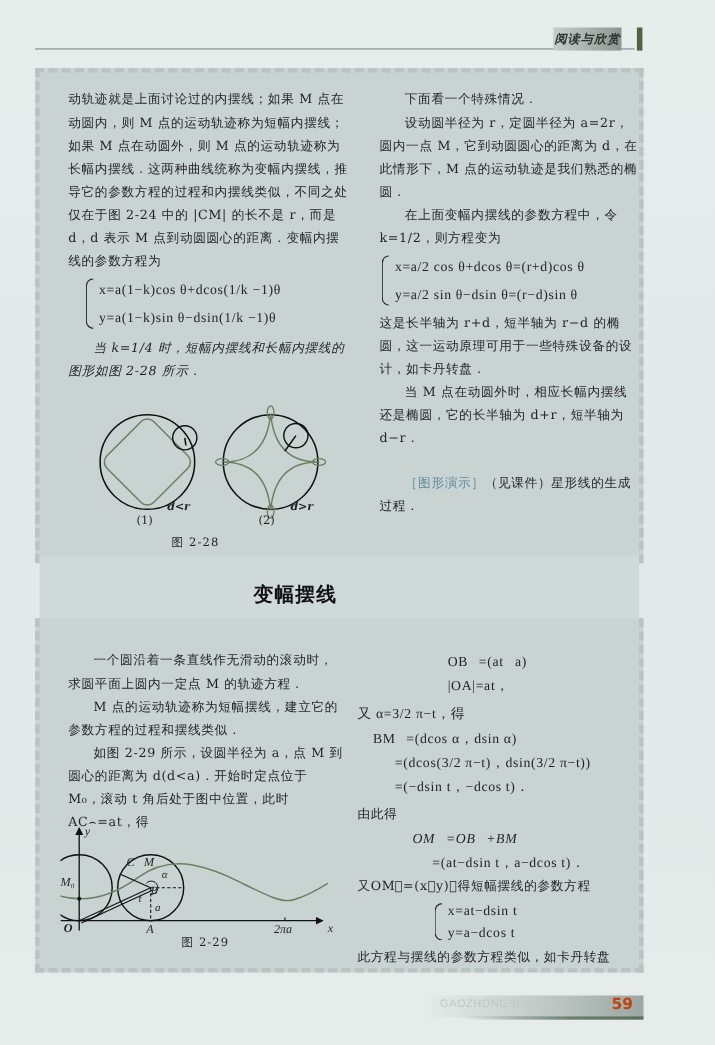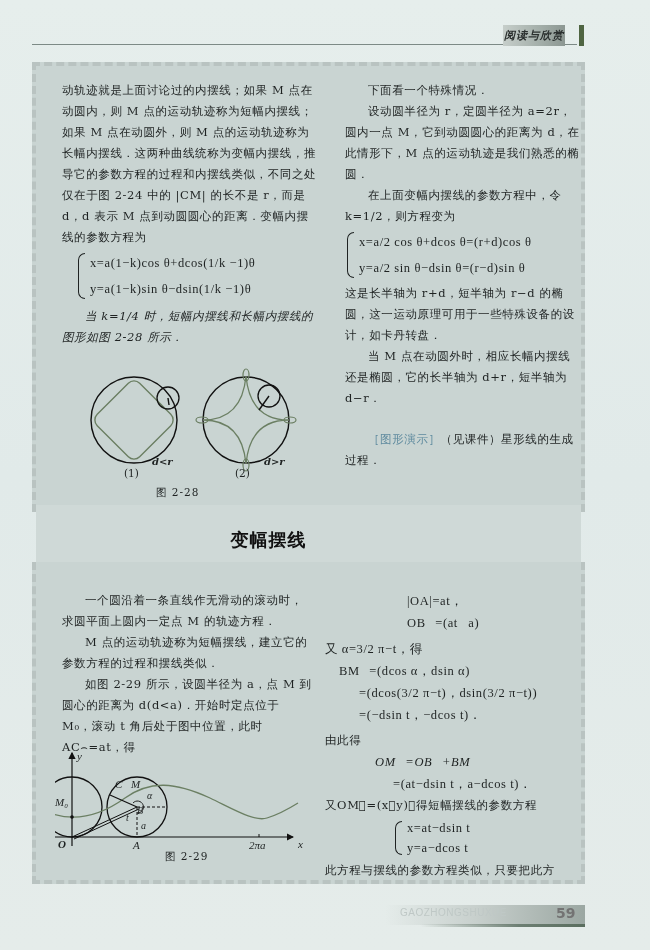--- a/index.html
+++ b/index.html
@@ -72,21 +72,21 @@
   .footer-line {
     position: absolute; left: 420px; top: 924px; width: 165px; height: 3px;
     background: linear-gradient(90deg, rgba(90,110,100,0) 0%, #6d7f73 60%, #5a6e5f 100%);
   }
   .footer-brand {
     position: absolute; left: 400px; top: 907px; font-family: Liberation Sans, sans-serif;
     font-size: 10px; color: #bfc8c6; letter-spacing: 0.5px;
   }
   .footer-page {
     position: absolute; left: 556px; top: 905px; font-family: "DejaVu Sans", sans-serif;
-    font-size: 14px; font-weight: bold; color: #737373;
+    font-size: 14px; font-weight: bold; color: #c2410c;
   }
   svg { display: block; }
 </style>
 </head>
 <body>
 
 <div class="page-bg"></div>
 
 <div class="header-rule"></div>
 <div class="header-tab">阅读与欣赏</div>
@@ -182,33 +182,33 @@
   <div class="math" style="position:absolute; left:0px; top:46px; font-size:11px;">M₀</div>
   <div class="math" style="position:absolute; left:82px; top:55px; font-size:10px;">B</div>
   <div class="math" style="position:absolute; left:92px; top:40px; font-size:10px;">α</div>
   <div class="math" style="position:absolute; left:71px; top:62px; font-size:10px;">t</div>
   <div class="math" style="position:absolute; left:86px; top:70px; font-size:10px;">a</div>
   <div class="math" style="position:absolute; left:194px; top:89px; font-size:11px;">2πa</div>
   <div class="caption" style="position:absolute; left:110px; top:100px;">图 2-29</div>
 </div>
 
 <div class="col" style="left:325px; top:590px; width:260px;">
+  <div class="center-eq" style="padding-left:82px;">OB⃗=(at，a)．</div>
   <div class="center-eq" style="padding-left:82px;">|OA|=at，</div>
-  <div class="center-eq" style="padding-left:82px;">OB⃗=(at，a)．</div>
   <div class="center-eq" style="margin-top:4px;">又 α=3/2 π−t，得</div>
   <div class="center-eq" style="padding-left:14px;">BM⃗=(dcos α，dsin α)</div>
   <div class="center-eq" style="padding-left:34px;">=(dcos(3/2 π−t)，dsin(3/2 π−t))</div>
   <div class="center-eq" style="padding-left:34px;">=(−dsin t，−dcos t)．</div>
   <div style="margin-top:4px;">由此得</div>
   <div class="center-eq" style="padding-left:50px;font-style:italic;">OM⃗=OB⃗+BM⃗</div>
   <div class="center-eq" style="padding-left:68px;">=(at−dsin t，a−dcos t)．</div>
   <div>又OM⃗=(x，y)，得短幅摆线的参数方程</div>
   <div class="eq-block" style="margin-left:68px; line-height:20px;">
     <div>x=at−dsin t</div>
     <div>y=a−dcos t</div>
   </div>
-  <div>此方程与摆线的参数方程类似，只要把此方</div>
+  <div>此方程与摆线的参数方程类似，如卡丹转盘</div>
 </div>
 
 <div class="footer-band"></div>
 <div class="footer-line"></div>
 <div class="footer-brand">GAOZHONGSHUXUE</div>
 <div class="footer-page">59</div>
 
 </body></html>

